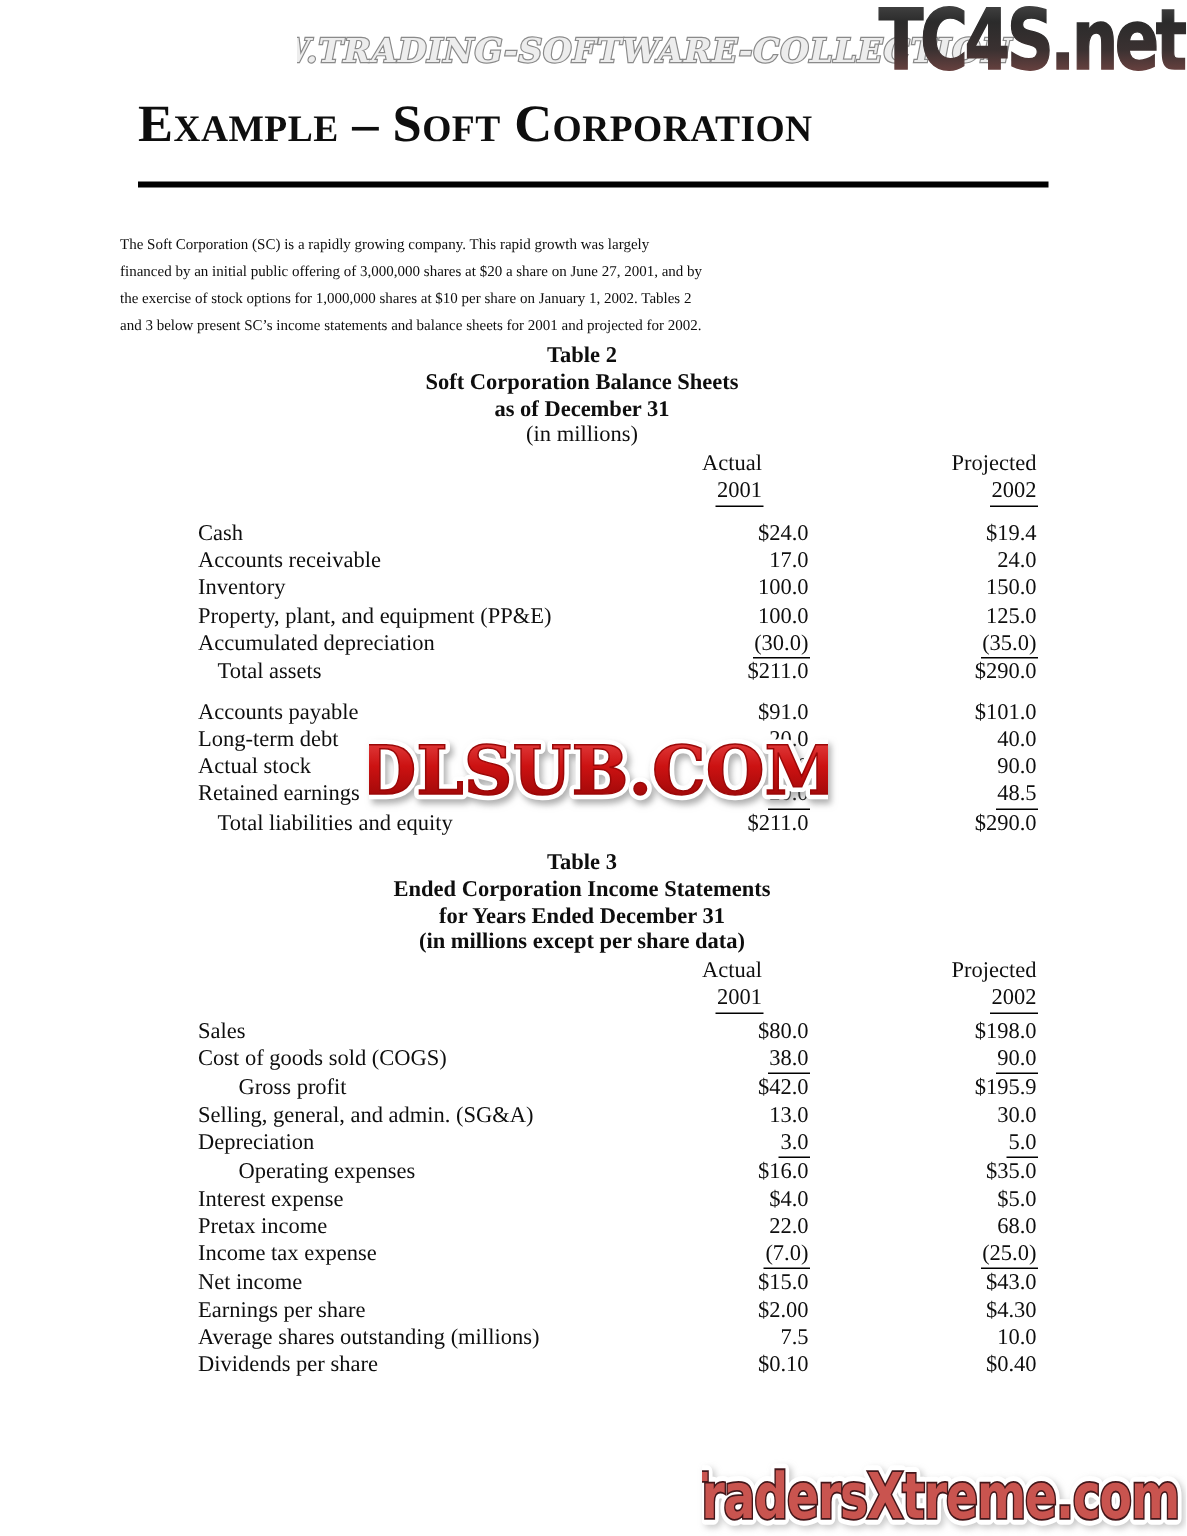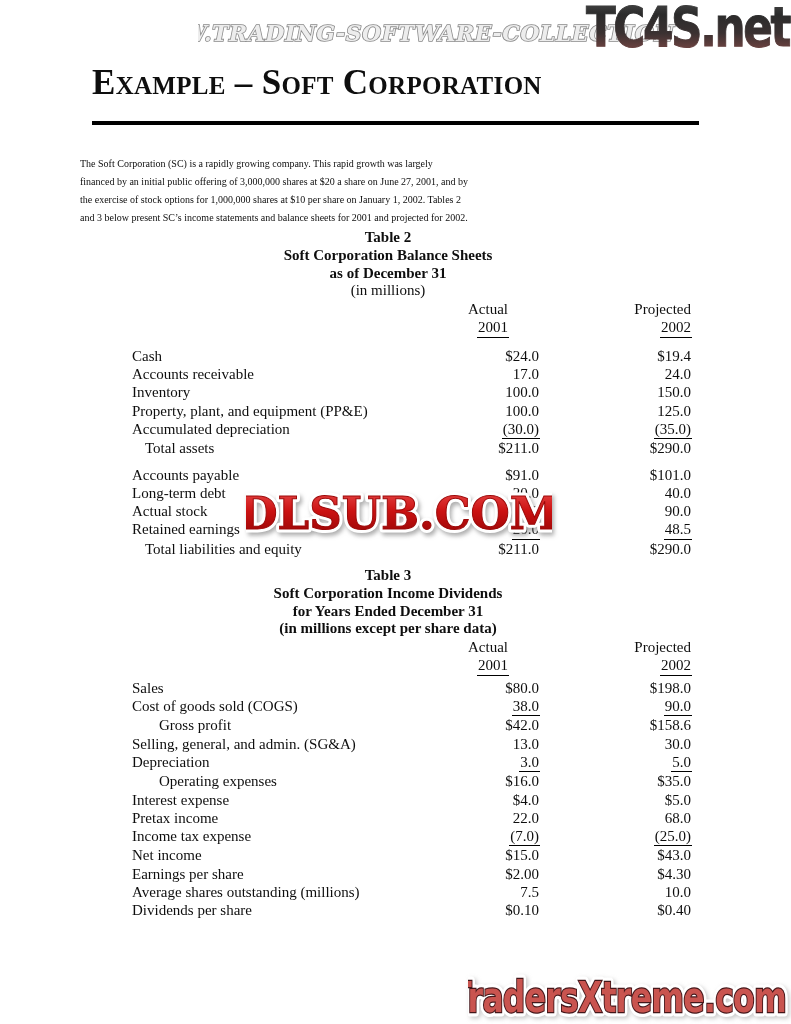--- a/index.html
+++ b/index.html
@@ -156,21 +156,21 @@
       <div class="tr">
         <span class="lbl ind1">Total liabilities and equity</span>
         <span class="val"><i>$211.0</i></span>
         <span class="val"><i>$290.0</i></span>
       </div>
     </div>
   </div>
 
   <div class="fin-table" id="table3">
     <span class="cap b">Table 3</span>
-    <span class="cap b">Soft Corporation Income Dividends</span>
+    <span class="cap b">Ended Corporation Income Statements</span>
     <span class="cap b">for Years Ended December 31</span>
     <span class="cap b">(in millions except per share data)</span>
 
     <div class="hdrgrid">
       <div class="tr hdr">
         <span class="lbl"></span>
         <span class="val"><i>Actual</i></span>
         <span class="val"><i>Projected</i></span>
       </div>
       <div class="tr hdr">
@@ -187,21 +187,21 @@
         <span class="val"><i>$198.0</i></span>
       </div>
       <div class="tr">
         <span class="lbl">Cost of goods sold (COGS)</span>
         <span class="val"><i class="u">38.0</i></span>
         <span class="val"><i class="u">90.0</i></span>
       </div>
       <div class="tr">
         <span class="lbl ind2">Gross profit</span>
         <span class="val"><i>$42.0</i></span>
-        <span class="val"><i>$158.6</i></span>
+        <span class="val"><i>$195.9</i></span>
       </div>
       <div class="tr">
         <span class="lbl">Selling, general, and admin. (SG&amp;A)</span>
         <span class="val"><i>13.0</i></span>
         <span class="val"><i>30.0</i></span>
       </div>
       <div class="tr">
         <span class="lbl">Depreciation</span>
         <span class="val"><i class="u">3.0</i></span>
         <span class="val"><i class="u">5.0</i></span>

